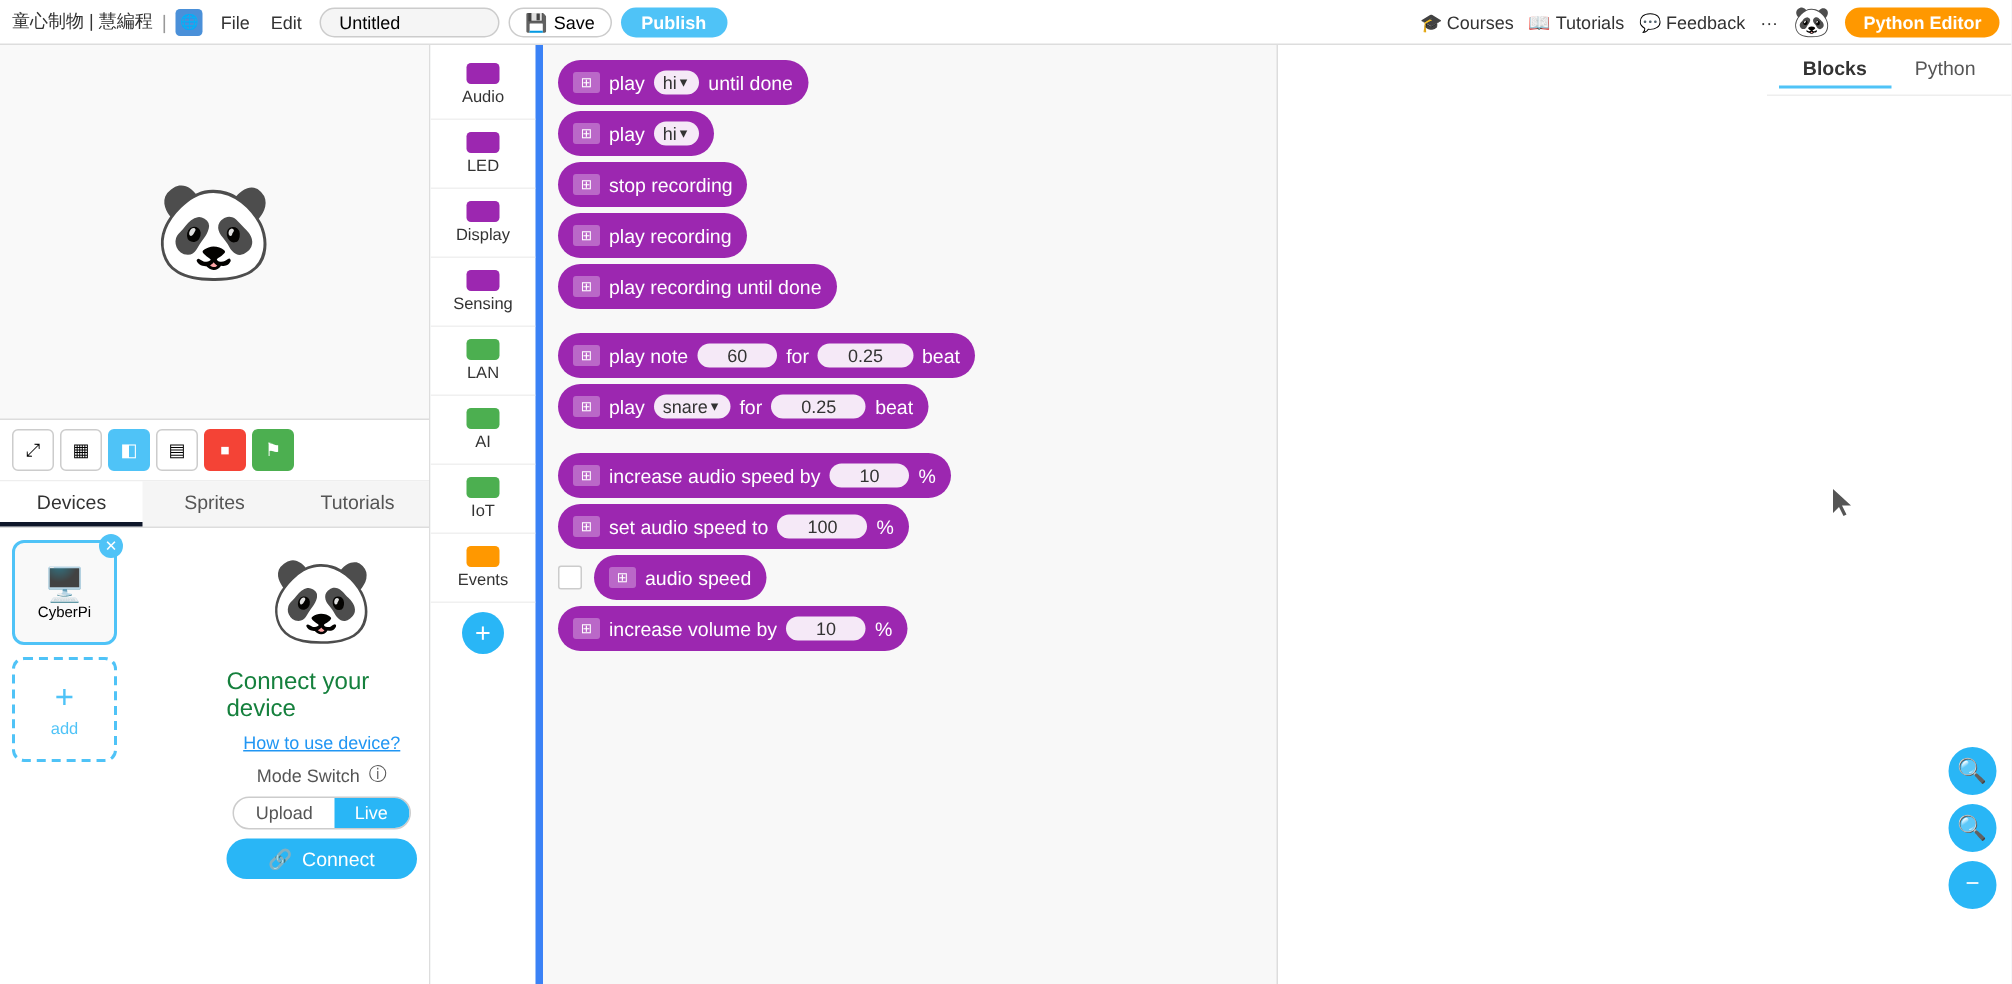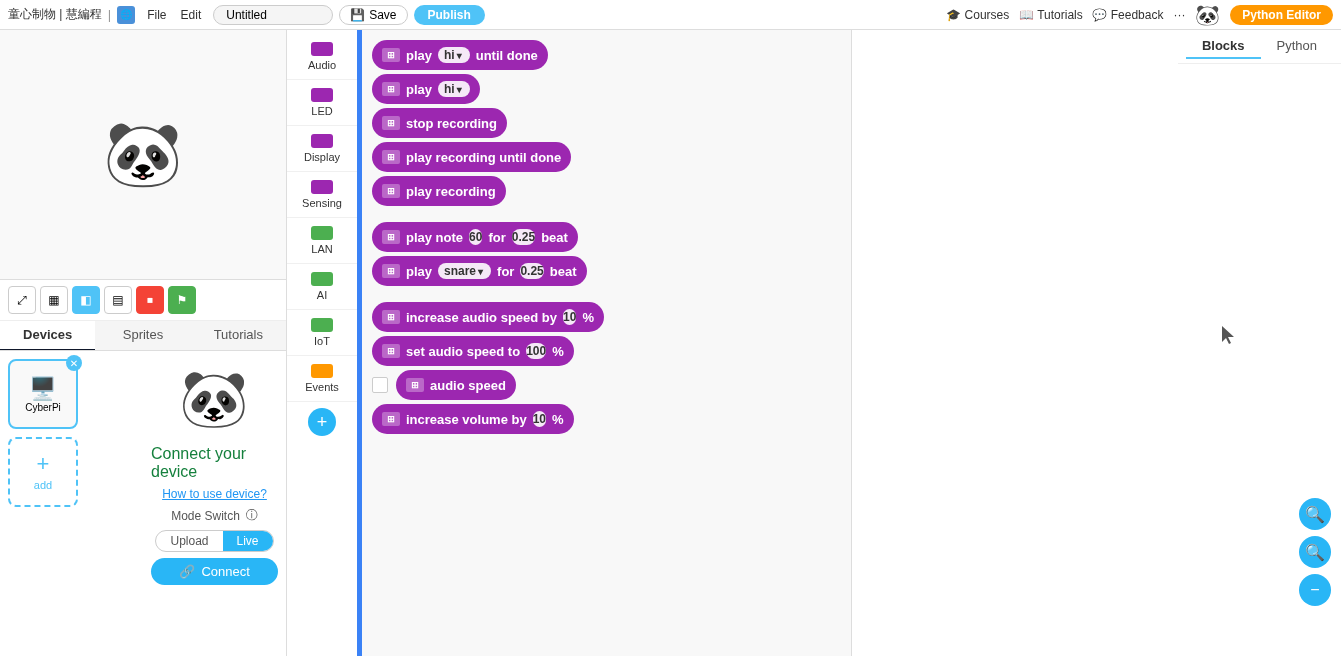--- a/index.html
+++ b/index.html
@@ -47,21 +47,21 @@
     
     .controls-bar { display: flex; align-items: center; gap: 4px; padding: 6px 8px; border-bottom: 1px solid #eee; background: #fff; }
     .ctrl-btn { width: 28px; height: 28px; border: 1px solid #ccc; border-radius: 4px; background: #fff; cursor: pointer; display: flex; align-items: center; justify-content: center; font-size: 12px; }
     .ctrl-btn.active { background: #4fc3f7; color: #fff; border-color: #4fc3f7; }
     .ctrl-stop { background: #f44336; border-color: #f44336; color: #fff; }
     .ctrl-flag { background: #4caf50; border-color: #4caf50; color: #fff; }
 
     
     .panel-tabs { display: flex; border-bottom: 1px solid #ddd; background: #f5f5f5; }
     .panel-tab { flex: 1; padding: 6px 4px; text-align: center; font-size: 13px; cursor: pointer; color: #555; border-bottom: 2px solid transparent; }
-    .panel-tab.active { color: #333; font-weight: bold; border-bottom: 1px solid #0f172a; background: #fff; }
+    .panel-tab.active { color: #333; font-weight: normal; border-bottom: 3px solid #0f172a; background: #fff; }
 
     
     .sprites-content { flex: 1; overflow-y: auto; padding: 8px; display: flex; flex-wrap: wrap; gap: 8px; align-content: flex-start; }
     .device-card { width: 70px; height: 70px; border: 1px solid #ddd; border-radius: 8px; background: #f9f9f9; display: flex; flex-direction: column; align-items: center; justify-content: center; cursor: pointer; position: relative; font-size: 11px; }
     .device-card.selected { border: 2px solid #4fc3f7; }
     .device-close { position: absolute; top: -6px; right: -6px; width: 16px; height: 16px; background: #4fc3f7; border-radius: 50%; color: #fff; font-size: 10px; display: flex; align-items: center; justify-content: center; cursor: pointer; }
     .add-device-btn { width: 70px; height: 70px; border: 2px dashed #4fc3f7; border-radius: 8px; background: #fff; display: flex; flex-direction: column; align-items: center; justify-content: center; cursor: pointer; color: #4fc3f7; font-size: 11px; gap: 4px; }
 
     
     .sprite-info { padding: 8px; display: flex; flex-direction: column; align-items: center; gap: 6px; flex: 1; overflow-y: auto; }
@@ -89,28 +89,28 @@
     .cat-iot .cat-icon { background: #4caf50; }
     .cat-events .cat-icon { background: #ff9800; }
     .cat-add { width: 28px; height: 28px; background: #29b6f6; border-radius: 50%; color: #fff; display: flex; align-items: center; justify-content: center; font-size: 18px; cursor: pointer; margin: 6px auto; }
 
     
     .blocks-panel { flex: 1; background: #f8f8f8; position: relative; overflow: hidden; }
     .view-tab { padding: 4px 16px; font-size: 13px; cursor: pointer; color: #555; border-bottom: 2px solid transparent; }
     .view-tab.active { color: #333; font-weight: bold; border-bottom: 2px solid #4fc3f7; }
 
     
-    .blocks-list { padding: 10px; overflow-y: auto; height: calc(100% - 35px); display: flex; flex-direction: column; gap: 4px; font-weight: bold; }
+    .blocks-list { padding: 10px; overflow-y: auto; height: calc(100% - 35px); display: flex; flex-direction: column; gap: 4px; }
     
     
     .block { display: inline-flex; align-items: center; gap: 6px; padding: 5px 10px; border-radius: 20px; color: #fff; font-size: 13px; cursor: grab; position: relative; min-height: 30px; }
     .block-purple { background: #9c27b0; }
     .block-icon { width: 18px; height: 14px; background: rgba(255,255,255,0.3); border-radius: 2px; display: flex; align-items: center; justify-content: center; }
     .block-icon::before { content: '⊞'; font-size: 9px; }
-    .block-input { background: rgba(255,255,255,0.9); border: none; border-radius: 10px; padding: 1px 0; font-size: 12px; color: #333; width: auto; display: inline-block; }
+    .block-input { background: rgba(255,255,255,0.9); border: none; border-radius: 10px; padding: 1px 20px; font-size: 12px; color: #333; width: auto; display: inline-block; }
     .block-dropdown { background: rgba(255,255,255,0.9); border-radius: 10px; padding: 1px 8px 1px 6px; font-size: 12px; color: #333; display: inline-flex; align-items: center; gap: 2px; }
     .block-dropdown::after { content: '▾'; font-size: 10px; }
     .block-row { display: flex; align-items: center; }
     .block-checkbox { width: 16px; height: 16px; border: 1px solid #ccc; background: #fff; border-radius: 2px; display: inline-block; margin-right: 4px; flex-shrink: 0; }
 
     
     .blocks-divider { height: 8px; }
 
     
     .workspace { flex: 1; background: #fff; position: relative; min-width: 400px; }
@@ -281,28 +281,28 @@
       <div class="block-row">
         <div class="block block-purple">
           <span class="block-icon"></span>
           <span>stop recording</span>
         </div>
       </div>
 
       <div class="block-row">
         <div class="block block-purple">
           <span class="block-icon"></span>
+          <span>play recording</span>
+        </div>
+      </div>
+
+      <div class="block-row">
+        <div class="block block-purple">
+          <span class="block-icon"></span>
           <span>play recording until done</span>
-        </div>
-      </div>
-
-      <div class="block-row">
-        <div class="block block-purple">
-          <span class="block-icon"></span>
-          <span>play recording</span>
         </div>
       </div>
       <div class="blocks-divider"></div>
 
       <div class="block-row">
         <div class="block block-purple">
           <span class="block-icon"></span>
           <span>play note</span>
           <span class="block-input">60</span>
           <span>for</span>

